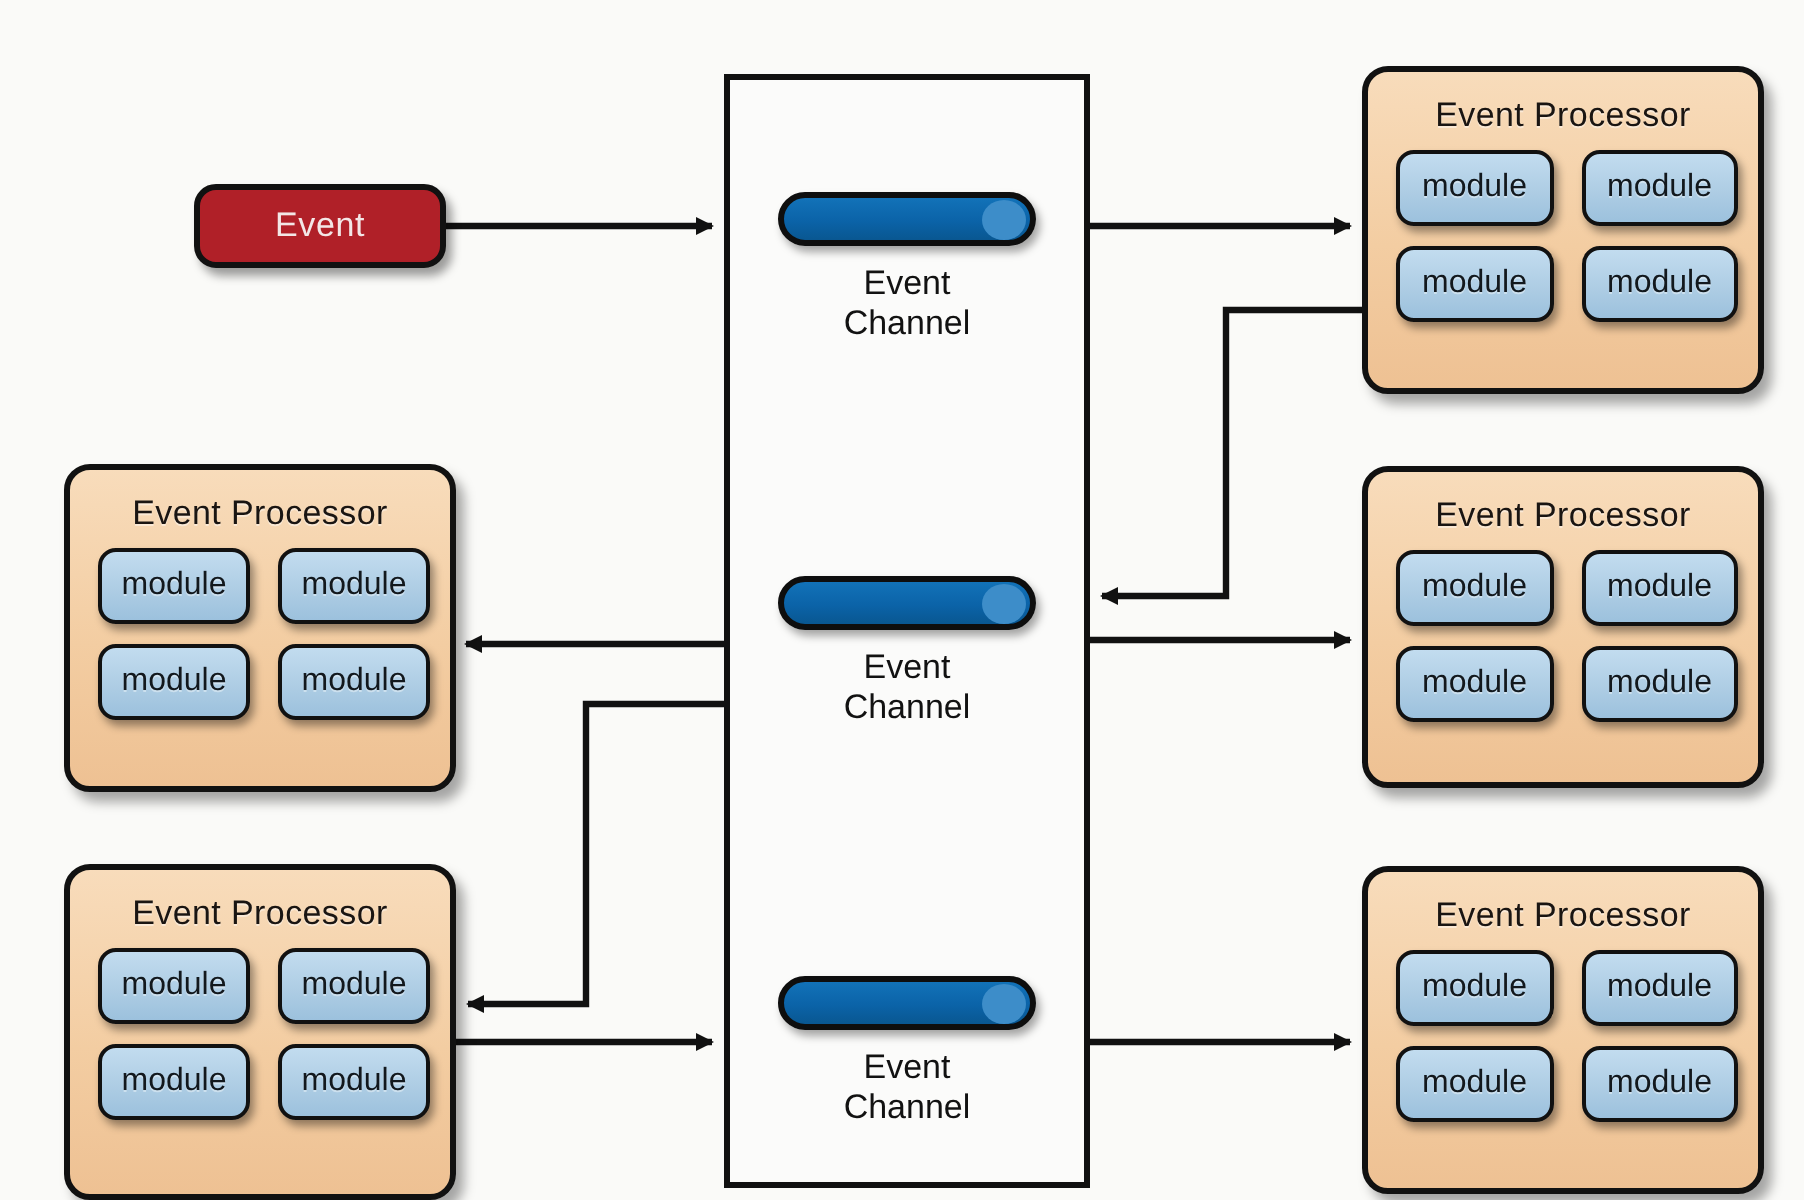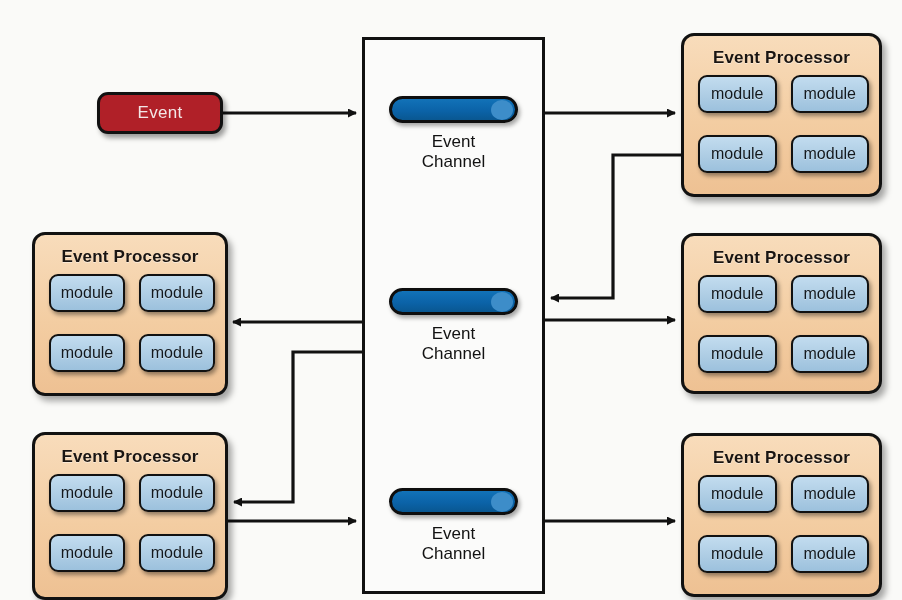--- a/index.html
+++ b/index.html
@@ -37,26 +37,25 @@
     box-shadow:4px 5px 6px rgba(0,0,0,.34);
     padding-top:6px;
   }
   .processor .p-title{
     text-align:center;
     font-size:17px;
     color:#1a1512;
     letter-spacing:.2px;
     margin:6px 0 7px 0;
     text-shadow:0 1px 0 rgba(255,255,255,.45);
-    font-weight:bold;
   }
   .mod-grid{
     display:grid;
     grid-template-columns:1fr 1fr;
-    gap:22px 14px;
+    gap:10px 14px;
     padding:0 10px 12px 14px;
   }
   .module{
     box-sizing:border-box;
     height:38px;
     background:linear-gradient(180deg,#c2dcef 0%,#aecde4 55%,#9cc1dd 100%);
     border:2.5px solid #111;
     border-radius:9px;
     box-shadow:2px 3px 4px rgba(0,0,0,.40);
     display:flex;align-items:center;justify-content:center;

